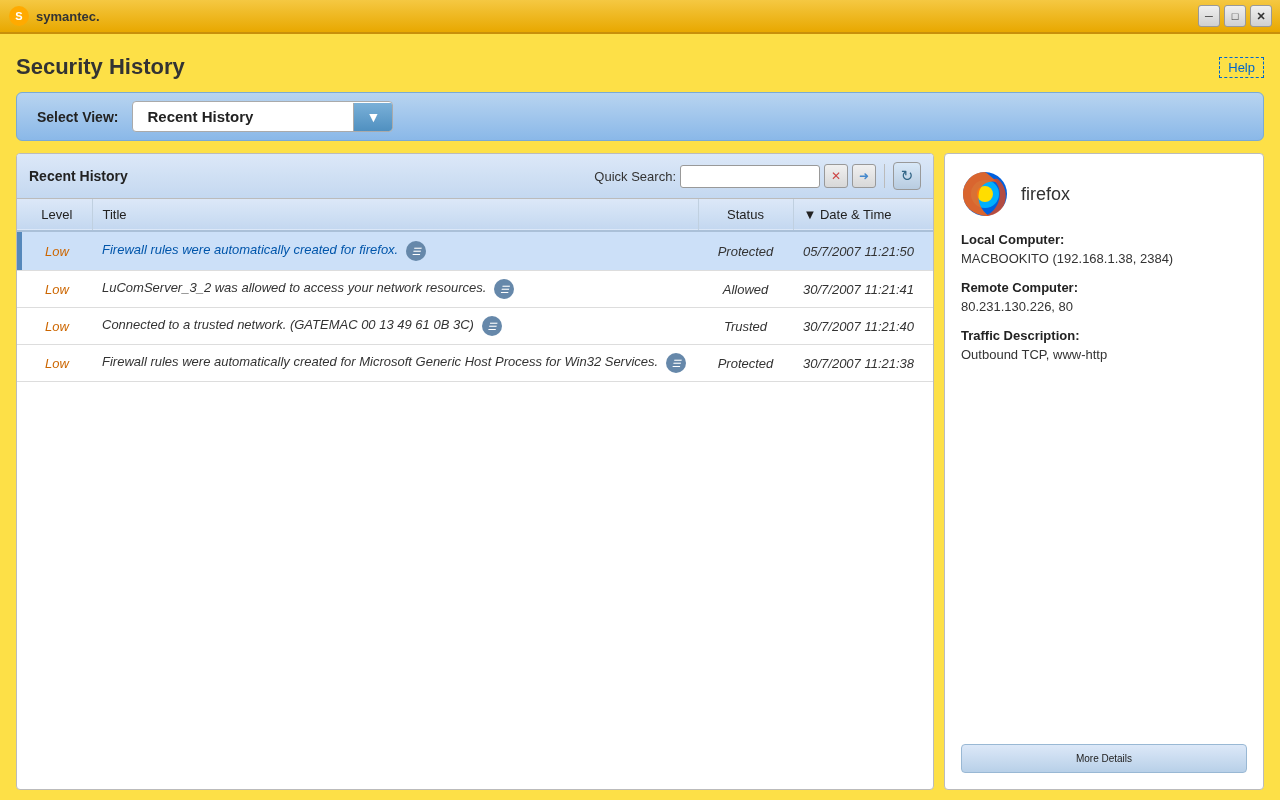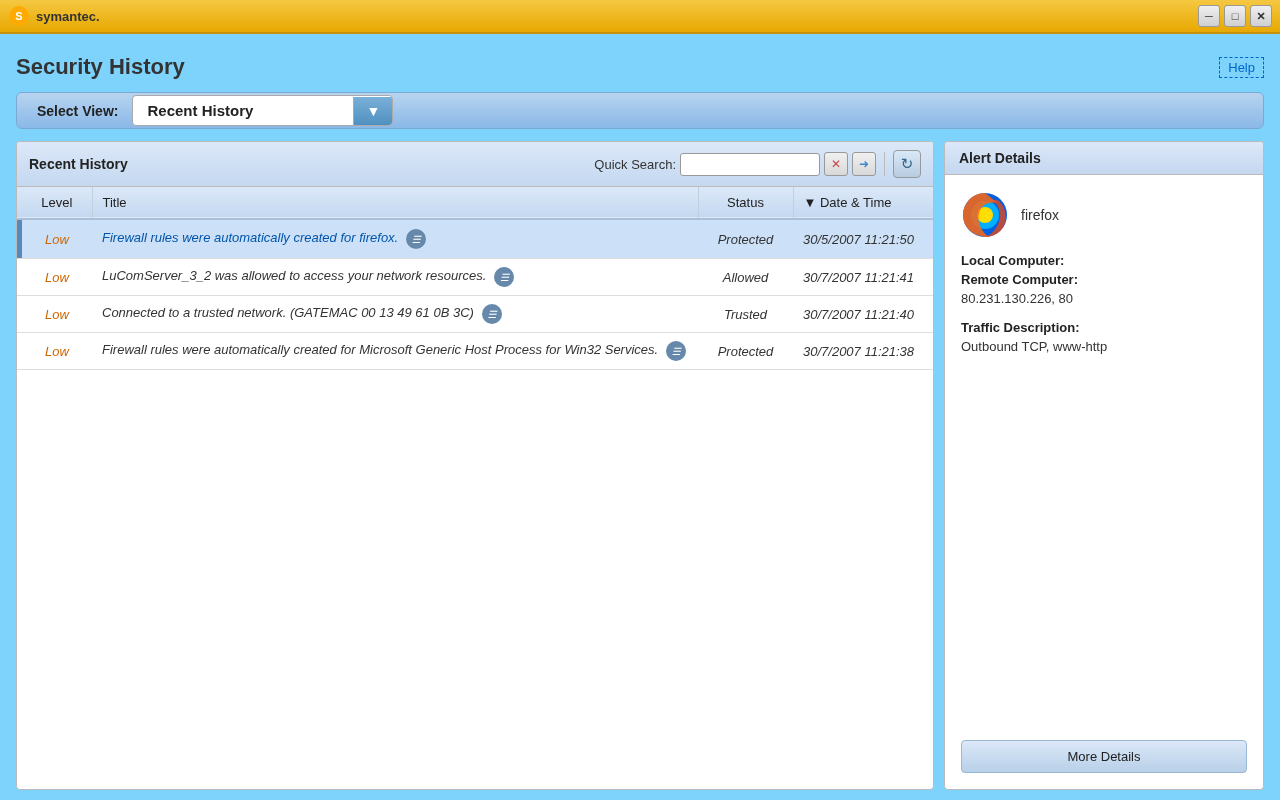--- a/index.html
+++ b/index.html
@@ -55,21 +55,21 @@
       cursor: pointer;
       display: flex;
       align-items: center;
       justify-content: center;
       font-size: 11px;
       color: #333;
       font-weight: bold;
     }
     .content-area {
       flex: 1;
-      background: #7dd3fc;
+      background: #fde047;
       display: flex;
       flex-direction: column;
       padding: 10px 16px;
     }
     .page-header {
       display: flex;
       align-items: center;
       justify-content: space-between;
       padding: 10px 0 12px 0;
     }
@@ -83,21 +83,21 @@
       color: #0066cc;
       border: 1px dashed #0066cc;
       padding: 2px 8px;
       cursor: pointer;
       text-decoration: none;
     }
     .select-view-bar {
       background: linear-gradient(to bottom, #b8d4f0, #8ab8e8);
       border: 1px solid #7aaad4;
       border-radius: 6px;
-      padding: 2px 20px;
+      padding: 8px 20px;
       display: flex;
       align-items: center;
       gap: 14px;
       margin-bottom: 12px;
       flex-shrink: 0;
     }
     .select-view-label {
       font-size: 14px;
       font-weight: bold;
       color: #222;
@@ -303,31 +303,31 @@
       align-items: center;
       gap: 12px;
       margin-bottom: 14px;
     }
     .firefox-icon {
       width: 48px;
       height: 48px;
       flex-shrink: 0;
     }
     .program-name-text {
-      font-size: 14px;
+      font-size: 18px;
       color: #333;
     }
     .more-details-btn {
       margin: 10px 16px 16px 16px;
       padding: 8px 0;
       background: linear-gradient(to bottom, #dce8f8, #b8d0e8);
       border: 1px solid #99b8d4;
       border-radius: 4px;
       text-align: center;
-      font-size: 13px;
+      font-size: 10px;
       color: #222;
       cursor: pointer;
     }
   </style>
 </head>
 <body>
 
 <div class="window">
 
   <div class="title-bar">
@@ -388,21 +388,21 @@
               </tr>
             </thead>
             <tbody id="history-tbody">
             <tr class="selected">
                   <td style="width: 5px; padding: 0px;">
                     <div style="width: 5px; height: 100%; min-height: 38px; background: rgb(85, 136, 187);"></div>
                   </td>
                   <td class="level-cell">Low</td>
                   <td><span class="title-cell">Firewall rules were automatically created for firefox.</span><span style="display: inline-block; margin-left: 8px; vertical-align: middle;"><span style="display:inline-flex;align-items:center;justify-content:center;width:20px;height:20px;border-radius:50%;background:#6688aa;color:#fff;font-size:10px;">☰</span></span></td>
                   <td class="status-cell">Protected</td>
-                  <td class="datetime-cell">30/5/2007 11:21:50</td>
+                  <td class="datetime-cell">05/7/2007 11:21:50</td>
                 </tr>
                 <tr>
                   <td style="width: 5px; padding: 0px;"></td>
                   <td class="level-cell">Low</td>
                   <td><span>LuComServer_3_2 was allowed to access your network resources.</span><span style="display: inline-block; margin-left: 8px; vertical-align: middle;"><span style="display:inline-flex;align-items:center;justify-content:center;width:20px;height:20px;border-radius:50%;background:#6688aa;color:#fff;font-size:10px;">☰</span></span></td>
                   <td class="status-cell">Allowed</td>
                   <td class="datetime-cell">30/7/2007 11:21:41</td>
                 </tr>
                 <tr>
                   <td style="width: 5px; padding: 0px;"></td>
@@ -417,37 +417,35 @@
                   <td><span>Firewall rules were automatically created for Microsoft Generic Host Process for Win32 Services.</span><span style="display: inline-block; margin-left: 8px; vertical-align: middle;"><span style="display:inline-flex;align-items:center;justify-content:center;width:20px;height:20px;border-radius:50%;background:#6688aa;color:#fff;font-size:10px;">☰</span></span></td>
                   <td class="status-cell">Protected</td>
                   <td class="datetime-cell">30/7/2007 11:21:38</td>
                 </tr>
               </tbody>
           </table>
         </div>
       </div>
 
       <div class="alert-panel">
-        <div class="alert-panel-header">
-          <span class="alert-panel-title">Alert Details</span>
-        </div>
         <div class="alert-panel-body">
           <div class="program-row">
 
             <svg class="firefox-icon" viewBox="0 0 48 48">
               <circle cx="24" cy="24" r="22" fill="#0060df"></circle>
               <circle cx="24" cy="24" r="14" fill="#00b0ff"></circle>
               <circle cx="24" cy="24" r="8" fill="#ffdd00"></circle>
               <path d="M24 2 C10 2 2 14 2 24 C2 38 14 46 28 46 C20 40 16 32 18 22 C20 14 28 10 36 12 C30 6 24 2 24 2Z" fill="#ff6611" opacity="0.85"></path>
               <path d="M38 10 C44 16 46 24 44 32 C42 40 34 46 24 46 C30 44 36 38 38 30 C40 22 38 14 32 10 C34 8 36 8 38 10Z" fill="#ff4400" opacity="0.7"></path>
             </svg>
             <span class="program-name-text">firefox</span>
           </div>
 
           <span class="alert-field-label">Local Computer:</span>
+          <span class="alert-field-value">MACBOOKITO (192.168.1.38, 2384)</span>
 
           <span class="alert-field-label">Remote Computer:</span>
           <span class="alert-field-value">80.231.130.226, 80</span>
 
           <span class="alert-field-label">Traffic Description:</span>
           <span class="alert-field-value">Outbound TCP, www-http</span>
         </div>
         <div class="more-details-btn">More Details</div>
       </div>
 

